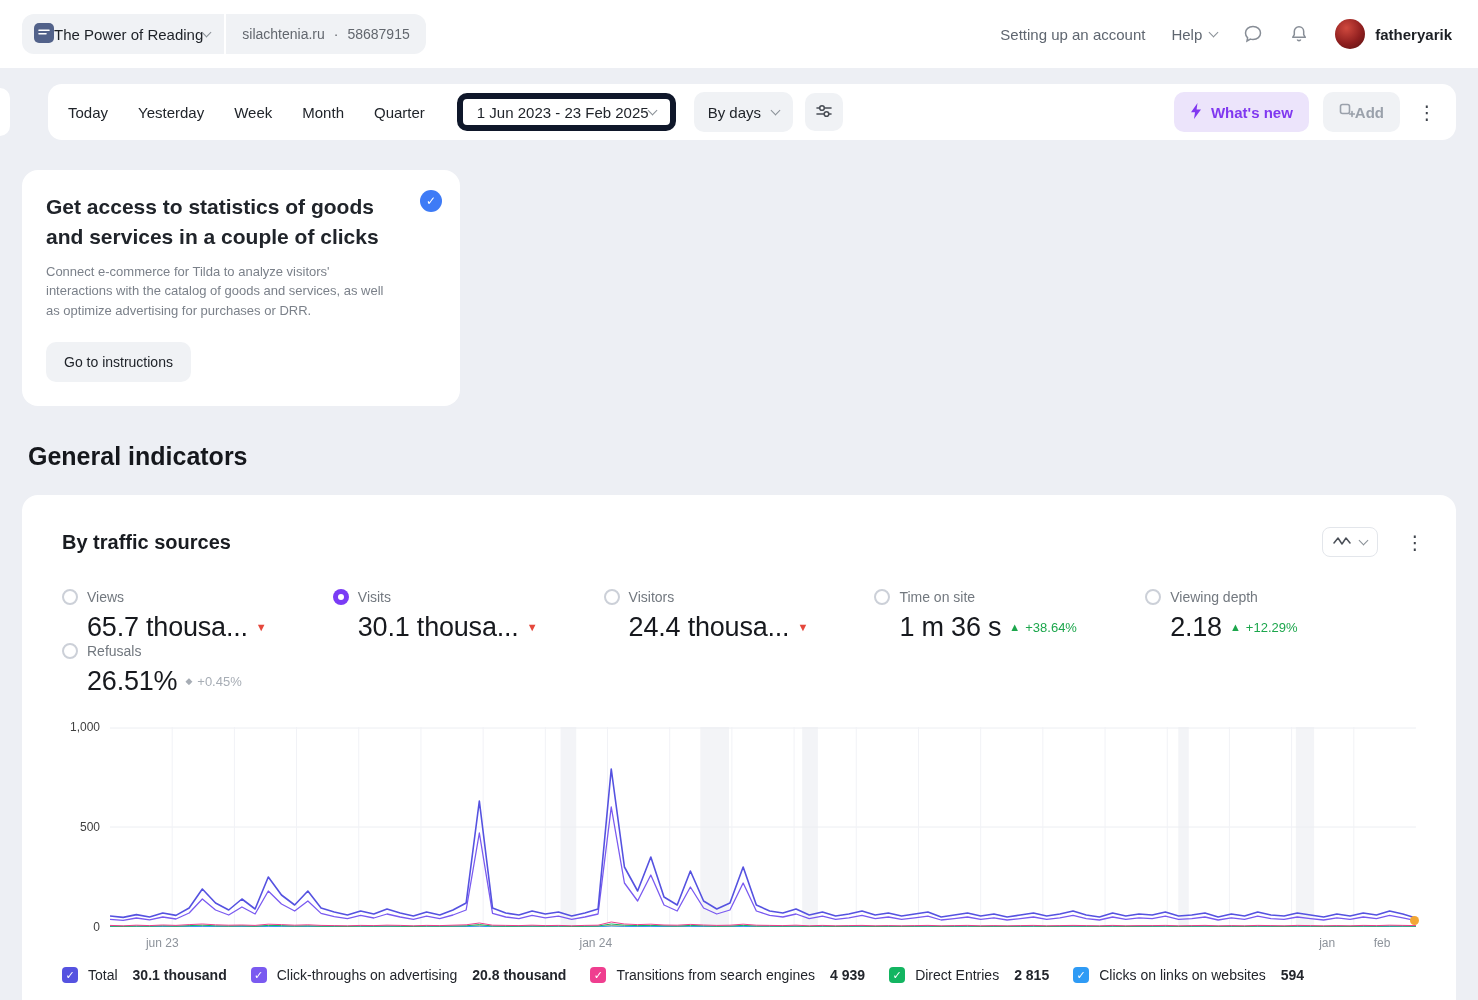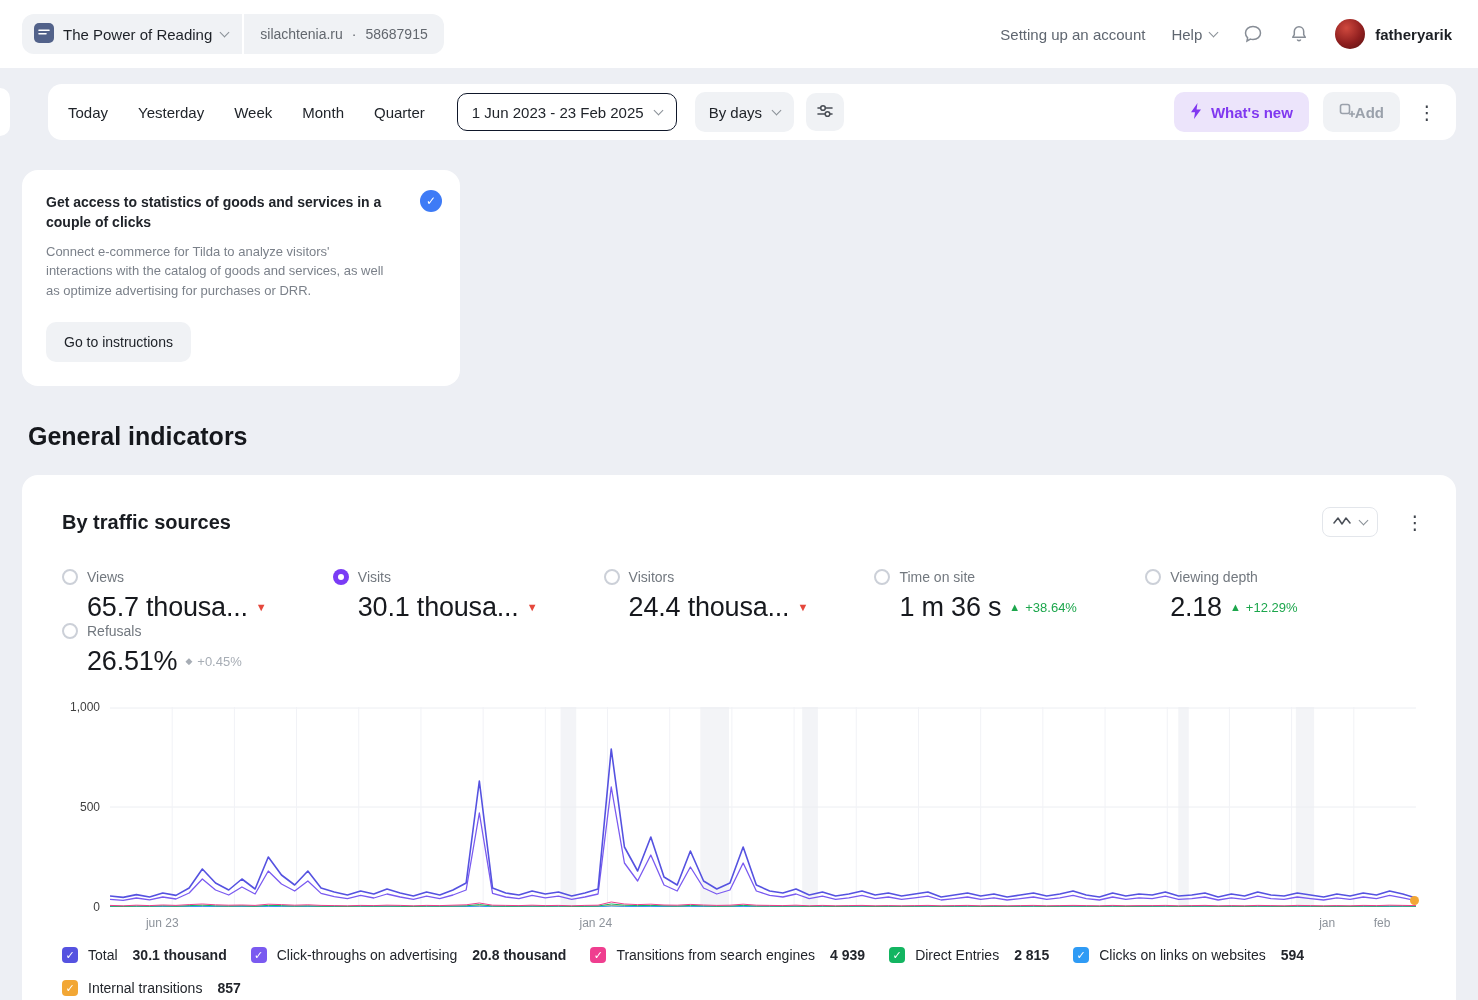--- a/index.html
+++ b/index.html
@@ -2,52 +2,52 @@
 <html><head>
 <meta charset="utf-8">
 <style>
   * { margin:0; padding:0; box-sizing:border-box; }
   html,body { width:1478px; height:1000px; overflow:hidden; }
   body { background:#edeff4; font-family:"Liberation Sans","DejaVu Sans",sans-serif; color:#1c1f24; font-size:14px; }
 
   
   .topbar { height:68px; background:#fff; display:flex; align-items:center; justify-content:space-between; padding:0 26px 0 22px; }
   .counter-pill { display:flex; align-items:stretch; background:#f0f2f5; border-radius:12px; height:40px; overflow:hidden; }
-  .seg-name { display:flex; align-items:center; gap:9px; padding:0 14px 0 12px; }
+  .seg-name { display:flex; align-items:center; padding:0 14px 0 12px; }
   .seg-div { width:2px; background:#ffffff; }
   .seg-domain { padding:16px 16px; color:#62676e; font-size:14px; display:flex; gap:9px; align-items:center; }
   .proj { font-size:15px; color:#1d2127; font-weight:500; }
   .chev { width:7px; height:7px; border-right:1.8px solid #8a9097; border-bottom:1.8px solid #8a9097; transform:rotate(45deg); display:inline-block; margin-top:-4px; }
   .tb-right { display:flex; align-items:center; gap:26px; }
   .tb-link { color:#5f6670; font-size:15px; display:flex; align-items:center; gap:8px; cursor:pointer; }
   .tb-icon { display:flex; align-items:center; cursor:pointer; }
   .userbox { display:flex; align-items:center; gap:10px; }
   .avatar { width:30px; height:30px; border-radius:50%; background:radial-gradient(circle at 38% 30%, #d0493e 0%, #8f1f1f 55%, #551111 100%); }
   .username { font-weight:700; font-size:15px; color:#1c1f24; }
 
   
   .toolbar-row { position:relative; margin-top:16px; padding:0 22px 0 48px; }
   .notch { position:absolute; left:0; top:4px; width:10px; height:48px; background:#fff; border-radius:0 10px 10px 0; cursor:pointer; }
   .toolbar { height:56px; border-radius:14px; display:flex; align-items:center; padding:0 12px 0 20px; }
   .card { background:#fff; }
   .tabs { display:flex; gap:30px; font-size:15px; color:#21252b; padding-right:6px; }
   .tab { cursor:pointer; }
-  .date-pill { margin-left:26px; height:38px; border:1px solid #0f172a; border-radius:10px; display:flex; align-items:center; gap:11px; padding:0 14px; font-size:15px; color:#21252b; cursor:pointer; background:#fff; }
+  .date-pill { margin-left:26px; height:38px; border:6px solid #0f172a; border-radius:10px; display:flex; align-items:center; gap:0; padding:0 14px; font-size:15px; color:#21252b; cursor:pointer; background:#fff; }
   .gray-pill { margin-left:18px; height:40px; background:#f0f2f5; border-radius:10px; display:flex; align-items:center; gap:11px; padding:0 14px; font-size:15px; color:#21252b; cursor:pointer; }
   .gray-square { margin-left:12px; width:38px; height:38px; background:#f0f2f5; border-radius:10px; display:flex; align-items:center; justify-content:center; cursor:pointer; }
   .tb-spacer { flex:1; }
   button { font-family:inherit; cursor:pointer; }
   .whatsnew { height:40px; background:#ece4fb; color:#8038f0; border:none; border-radius:10px; font-size:15px; font-weight:600; display:flex; align-items:center; gap:9px; padding:0 16px; }
   .addbtn { margin-left:14px; height:40px; background:#f0f2f5; color:#9aa1ab; border:none; border-radius:10px; font-size:15px; font-weight:600; display:flex; align-items:center; padding:0 16px; }
   .dots { background:none; border:none; font-size:19px; color:#3e434b; margin-left:10px; width:34px; height:38px; line-height:1; }
 
   
   .promo { margin:30px 0 0 22px; width:438px; border-radius:16px; padding:22px 24px 24px; position:relative; }
   .promo-check { position:absolute; top:20px; right:18px; width:22px; height:22px; border-radius:50%; background:#3e7bf6; color:#fff; font-size:12px; font-weight:700; display:flex; align-items:center; justify-content:center; cursor:pointer; }
-  .promo-title { font-size:14px; font-weight:600; color:#20242a; line-height:1.45; width:352px; }
+  .promo-title { font-size:21px; font-weight:600; color:#20242a; line-height:1.45; width:352px; }
   .promo-body { margin-top:9px; font-size:13px; color:#7b818a; line-height:1.5; width:352px; }
   .promo-btn { margin-top:22px; background:#f0f2f5; border:none; border-radius:10px; padding:12px 18px; font-size:14px; font-weight:500; color:#20242a; }
 
   .section-title { margin:36px 0 0 28px; font-size:25px; font-weight:700; color:#15171c; }
 
   
   .chart-card { margin:24px 22px 0; border-radius:16px; padding:28px 40px 26px; }
   .card-head { display:flex; align-items:center; justify-content:space-between; }
   .card-title { font-size:20px; font-weight:600; color:#191c21; }
   .head-actions { display:flex; align-items:center; gap:10px; margin-right:-16px; }

